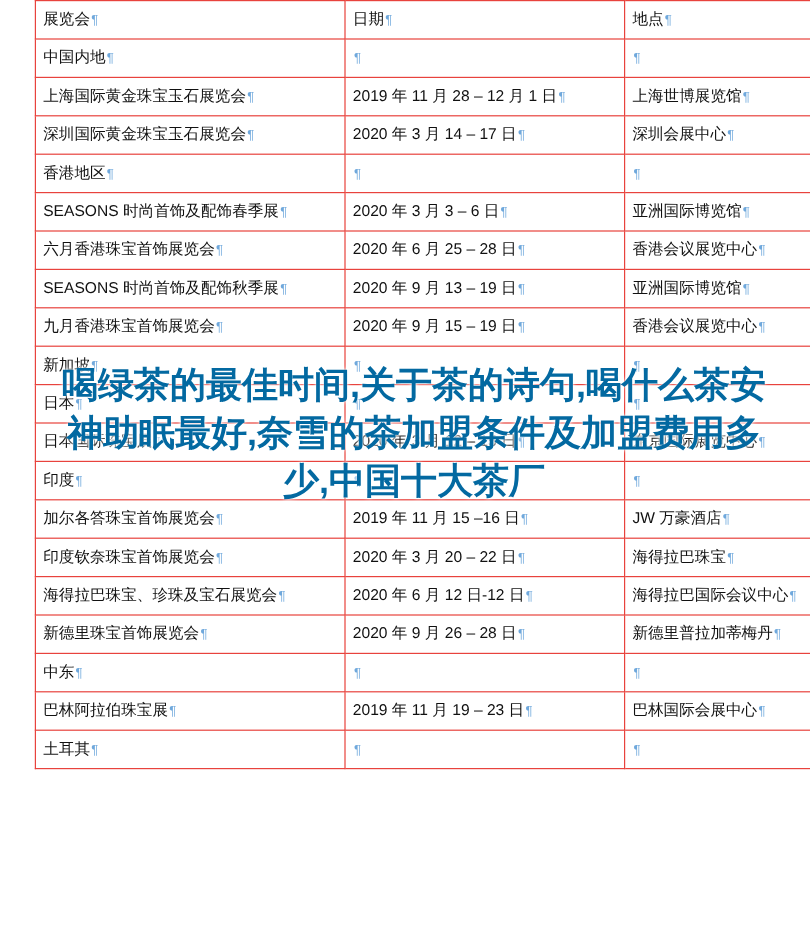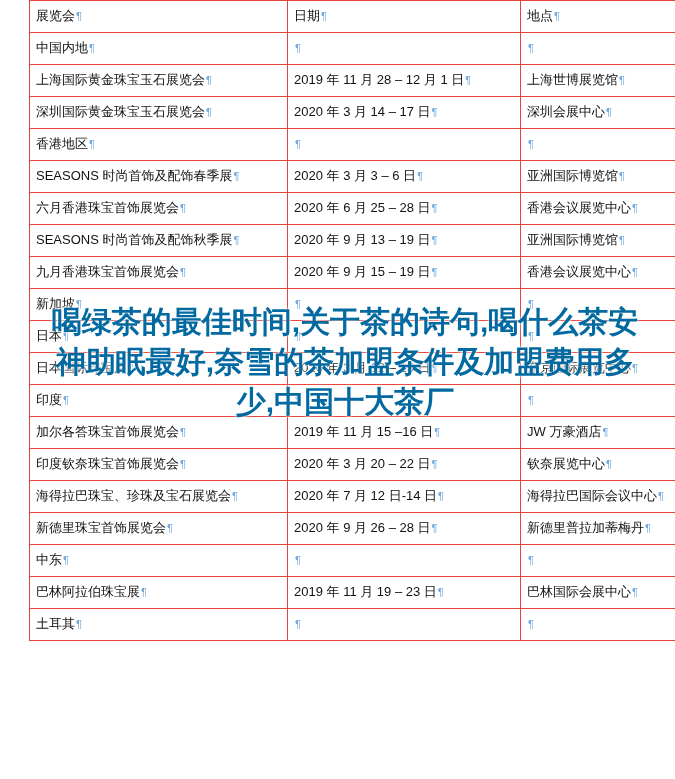--- a/index.html
+++ b/index.html
@@ -151,25 +151,25 @@
           <td><span></span><span class="pilcrow">¶</span></td>
         </tr>
         <tr class="data-row">
           <td><span>加尔各答珠宝首饰展览会</span><span class="pilcrow">¶</span></td>
           <td><span>2019 年 11 月 15 –16 日</span><span class="pilcrow">¶</span></td>
           <td><span>JW 万豪酒店</span><span class="pilcrow">¶</span></td>
         </tr>
         <tr class="data-row">
           <td><span>印度钦奈珠宝首饰展览会</span><span class="pilcrow">¶</span></td>
           <td><span>2020 年 3 月 20 – 22 日</span><span class="pilcrow">¶</span></td>
-          <td><span>钦奈展览中心</span><span class="pilcrow">¶</span></td>
+          <td><span>海得拉巴珠宝</span><span class="pilcrow">¶</span></td>
         </tr>
         <tr class="data-row">
           <td><span>海得拉巴珠宝、珍珠及宝石展览会</span><span class="pilcrow">¶</span></td>
-          <td><span>2020 年 7 月 12 日-14 日</span><span class="pilcrow">¶</span></td>
+          <td><span>2020 年 6 月 12 日-12 日</span><span class="pilcrow">¶</span></td>
           <td><span>海得拉巴国际会议中心</span><span class="pilcrow">¶</span></td>
         </tr>
         <tr class="data-row">
           <td><span>新德里珠宝首饰展览会</span><span class="pilcrow">¶</span></td>
           <td><span>2020 年 9 月 26 – 28 日</span><span class="pilcrow">¶</span></td>
           <td><span>新德里普拉加蒂梅丹</span><span class="pilcrow">¶</span></td>
         </tr>
         <tr class="region-row">
           <td><span>中东</span><span class="pilcrow">¶</span></td>
           <td><span></span><span class="pilcrow">¶</span></td>

